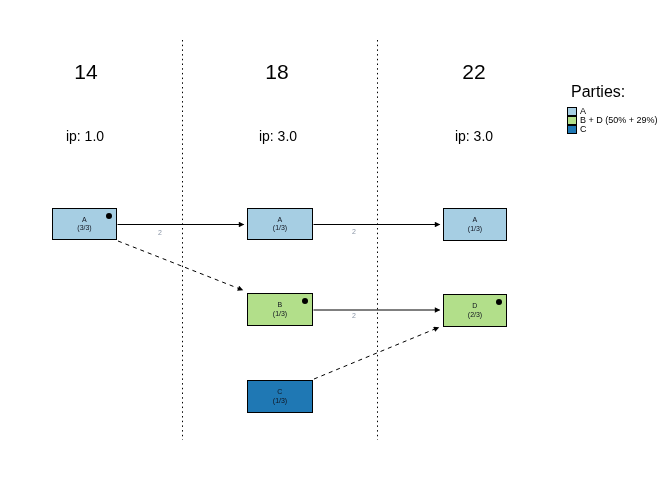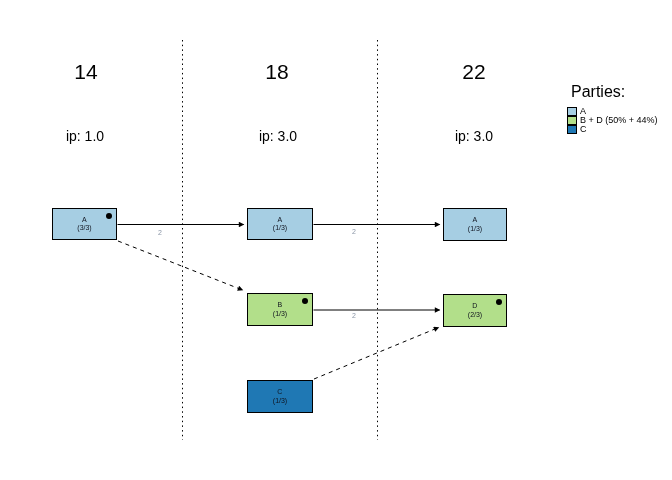--- a/index.html
+++ b/index.html
@@ -107,21 +107,21 @@
   <div class="edge-label" style="left: 343px; top: 312px; color: rgb(138, 149, 166);">2</div>
 
   <div class="abs legend-title" style="left:571px;top:84px;">Parties:</div>
   <div class="legend-rows">
     <div class="legend-row">
       <span class="swatch" style="background-color: rgb(166, 206, 227);"></span>
       <span class="legend-label">A</span>
     </div>
     <div class="legend-row">
       <span class="swatch" style="background-color: rgb(178, 223, 138);"></span>
-      <span class="legend-label">B + D (50% + 44%)</span>
+      <span class="legend-label">B + D (50% + 29%)</span>
     </div>
     <div class="legend-row">
       <span class="swatch" style="background-color: rgb(31, 120, 180);"></span>
       <span class="legend-label">C</span>
     </div>
   </div>
 
 </div>
 
 </body></html>

